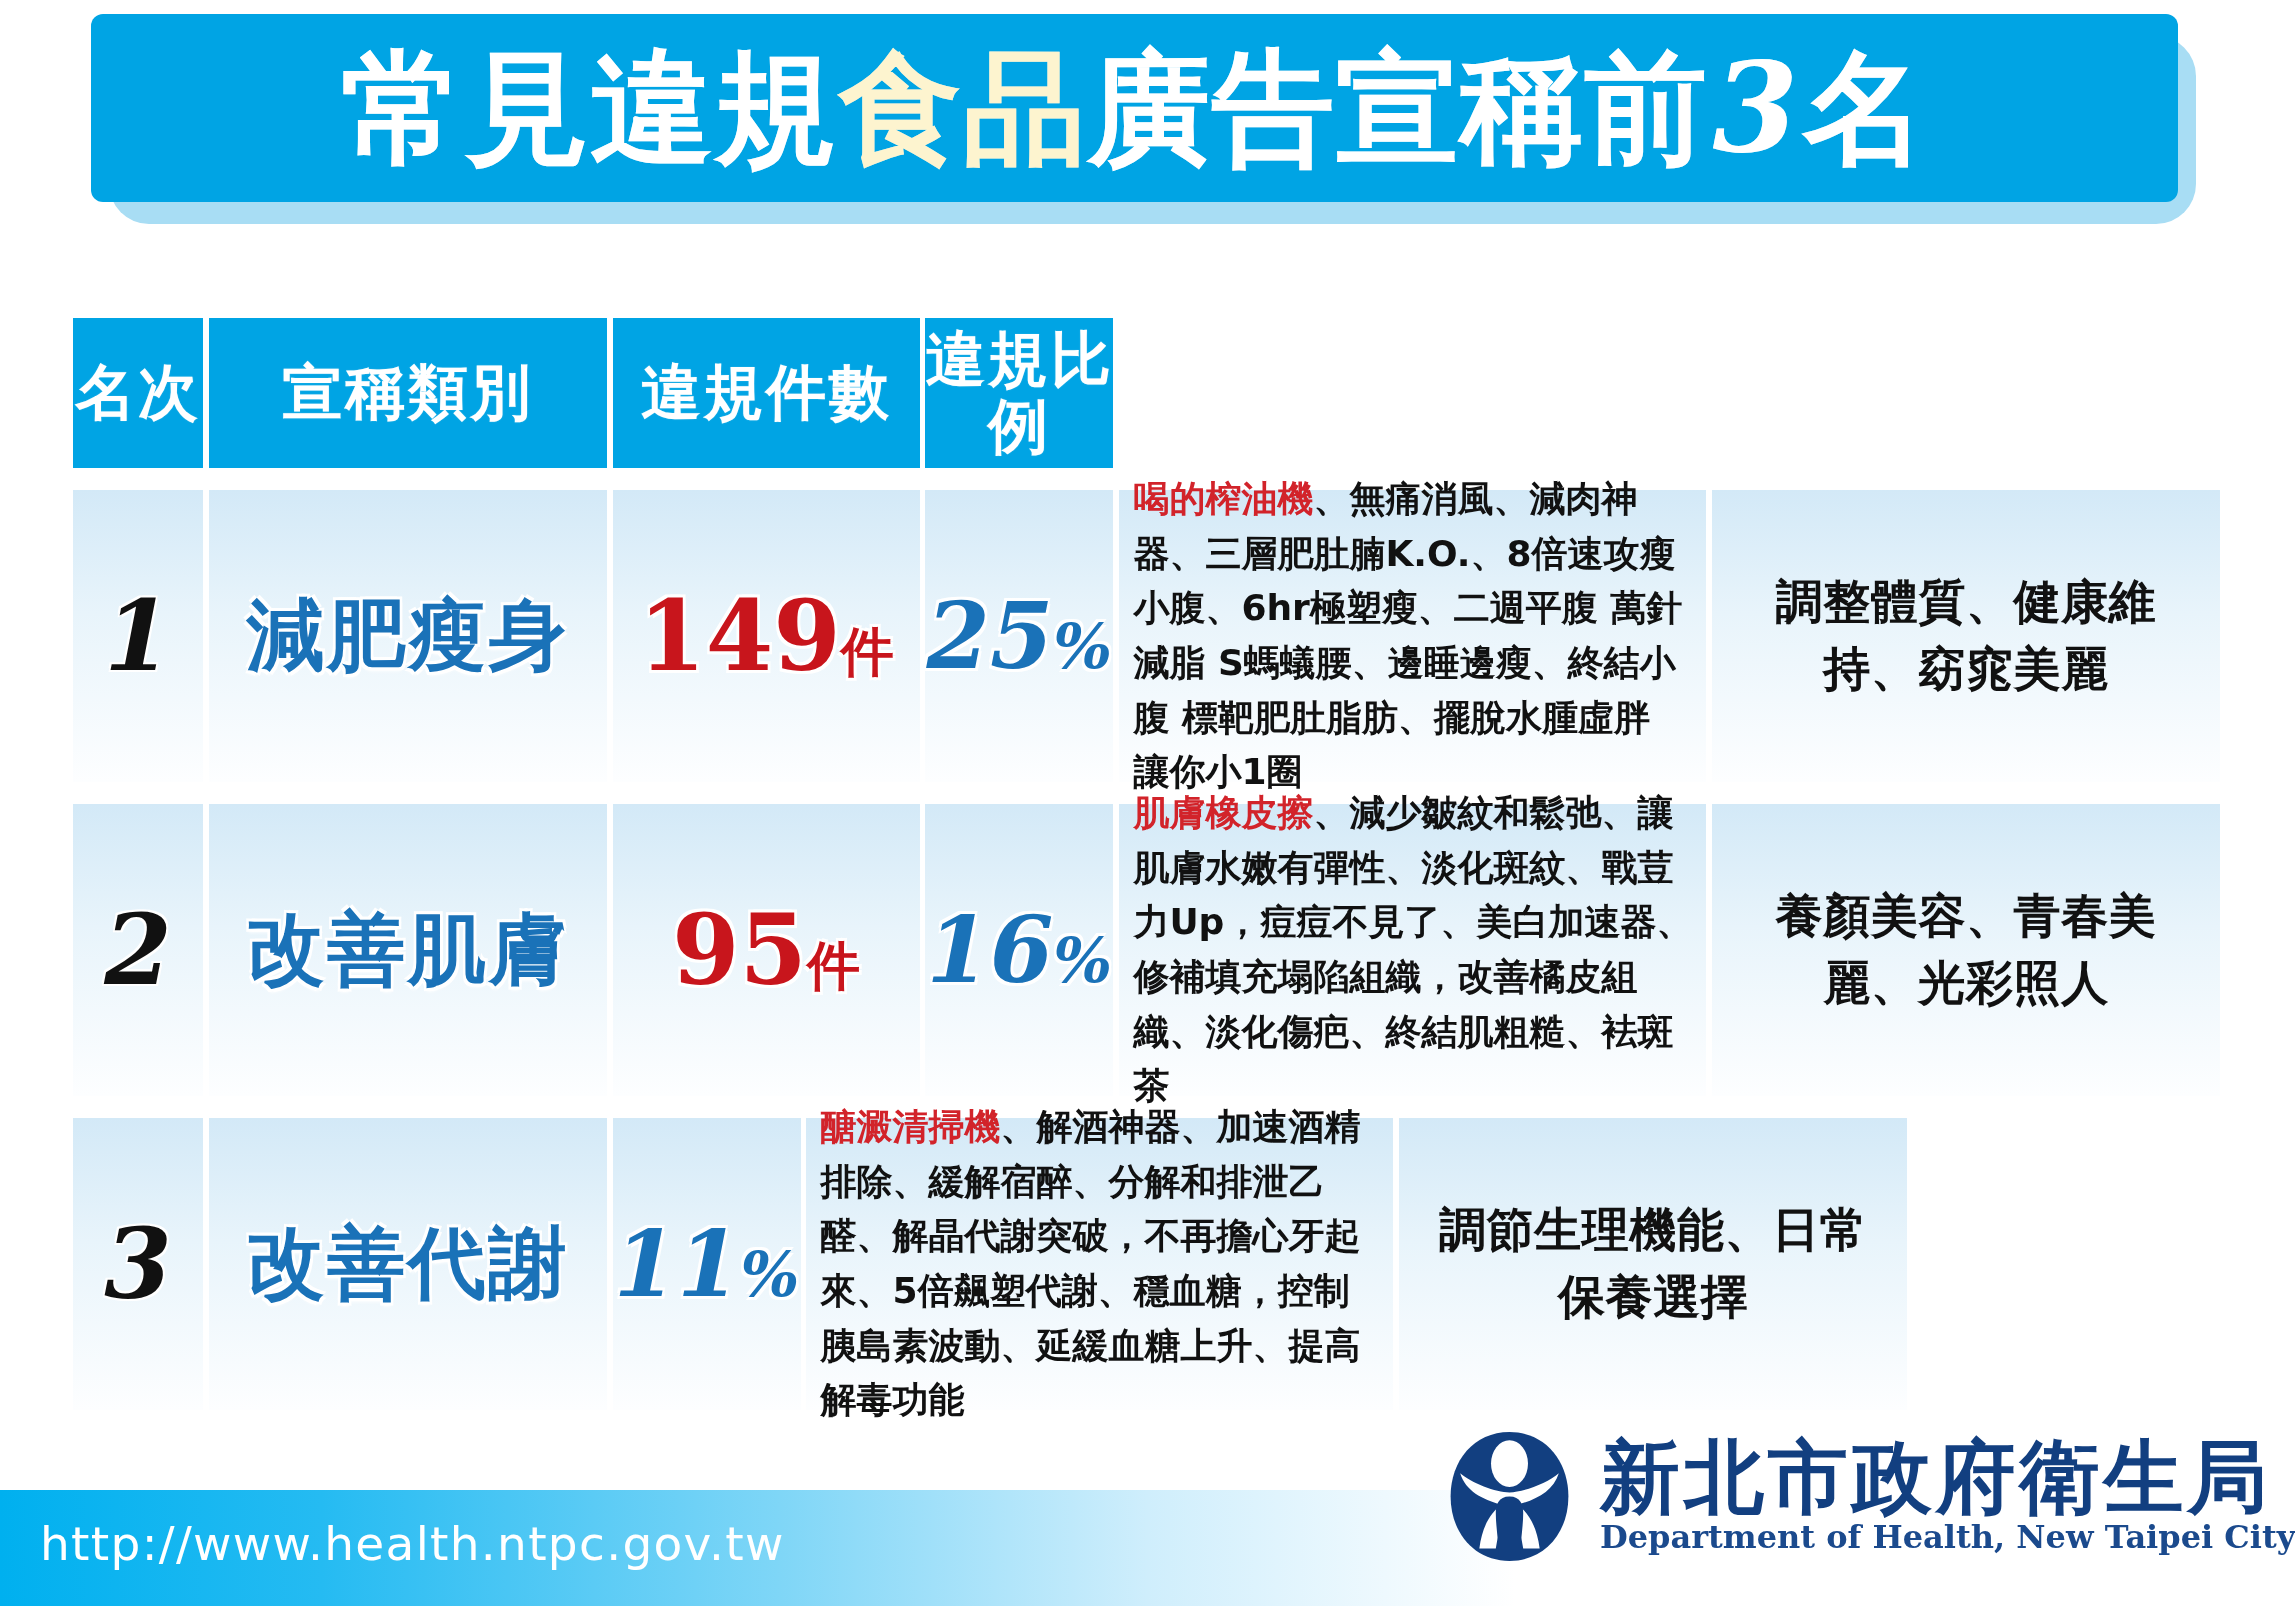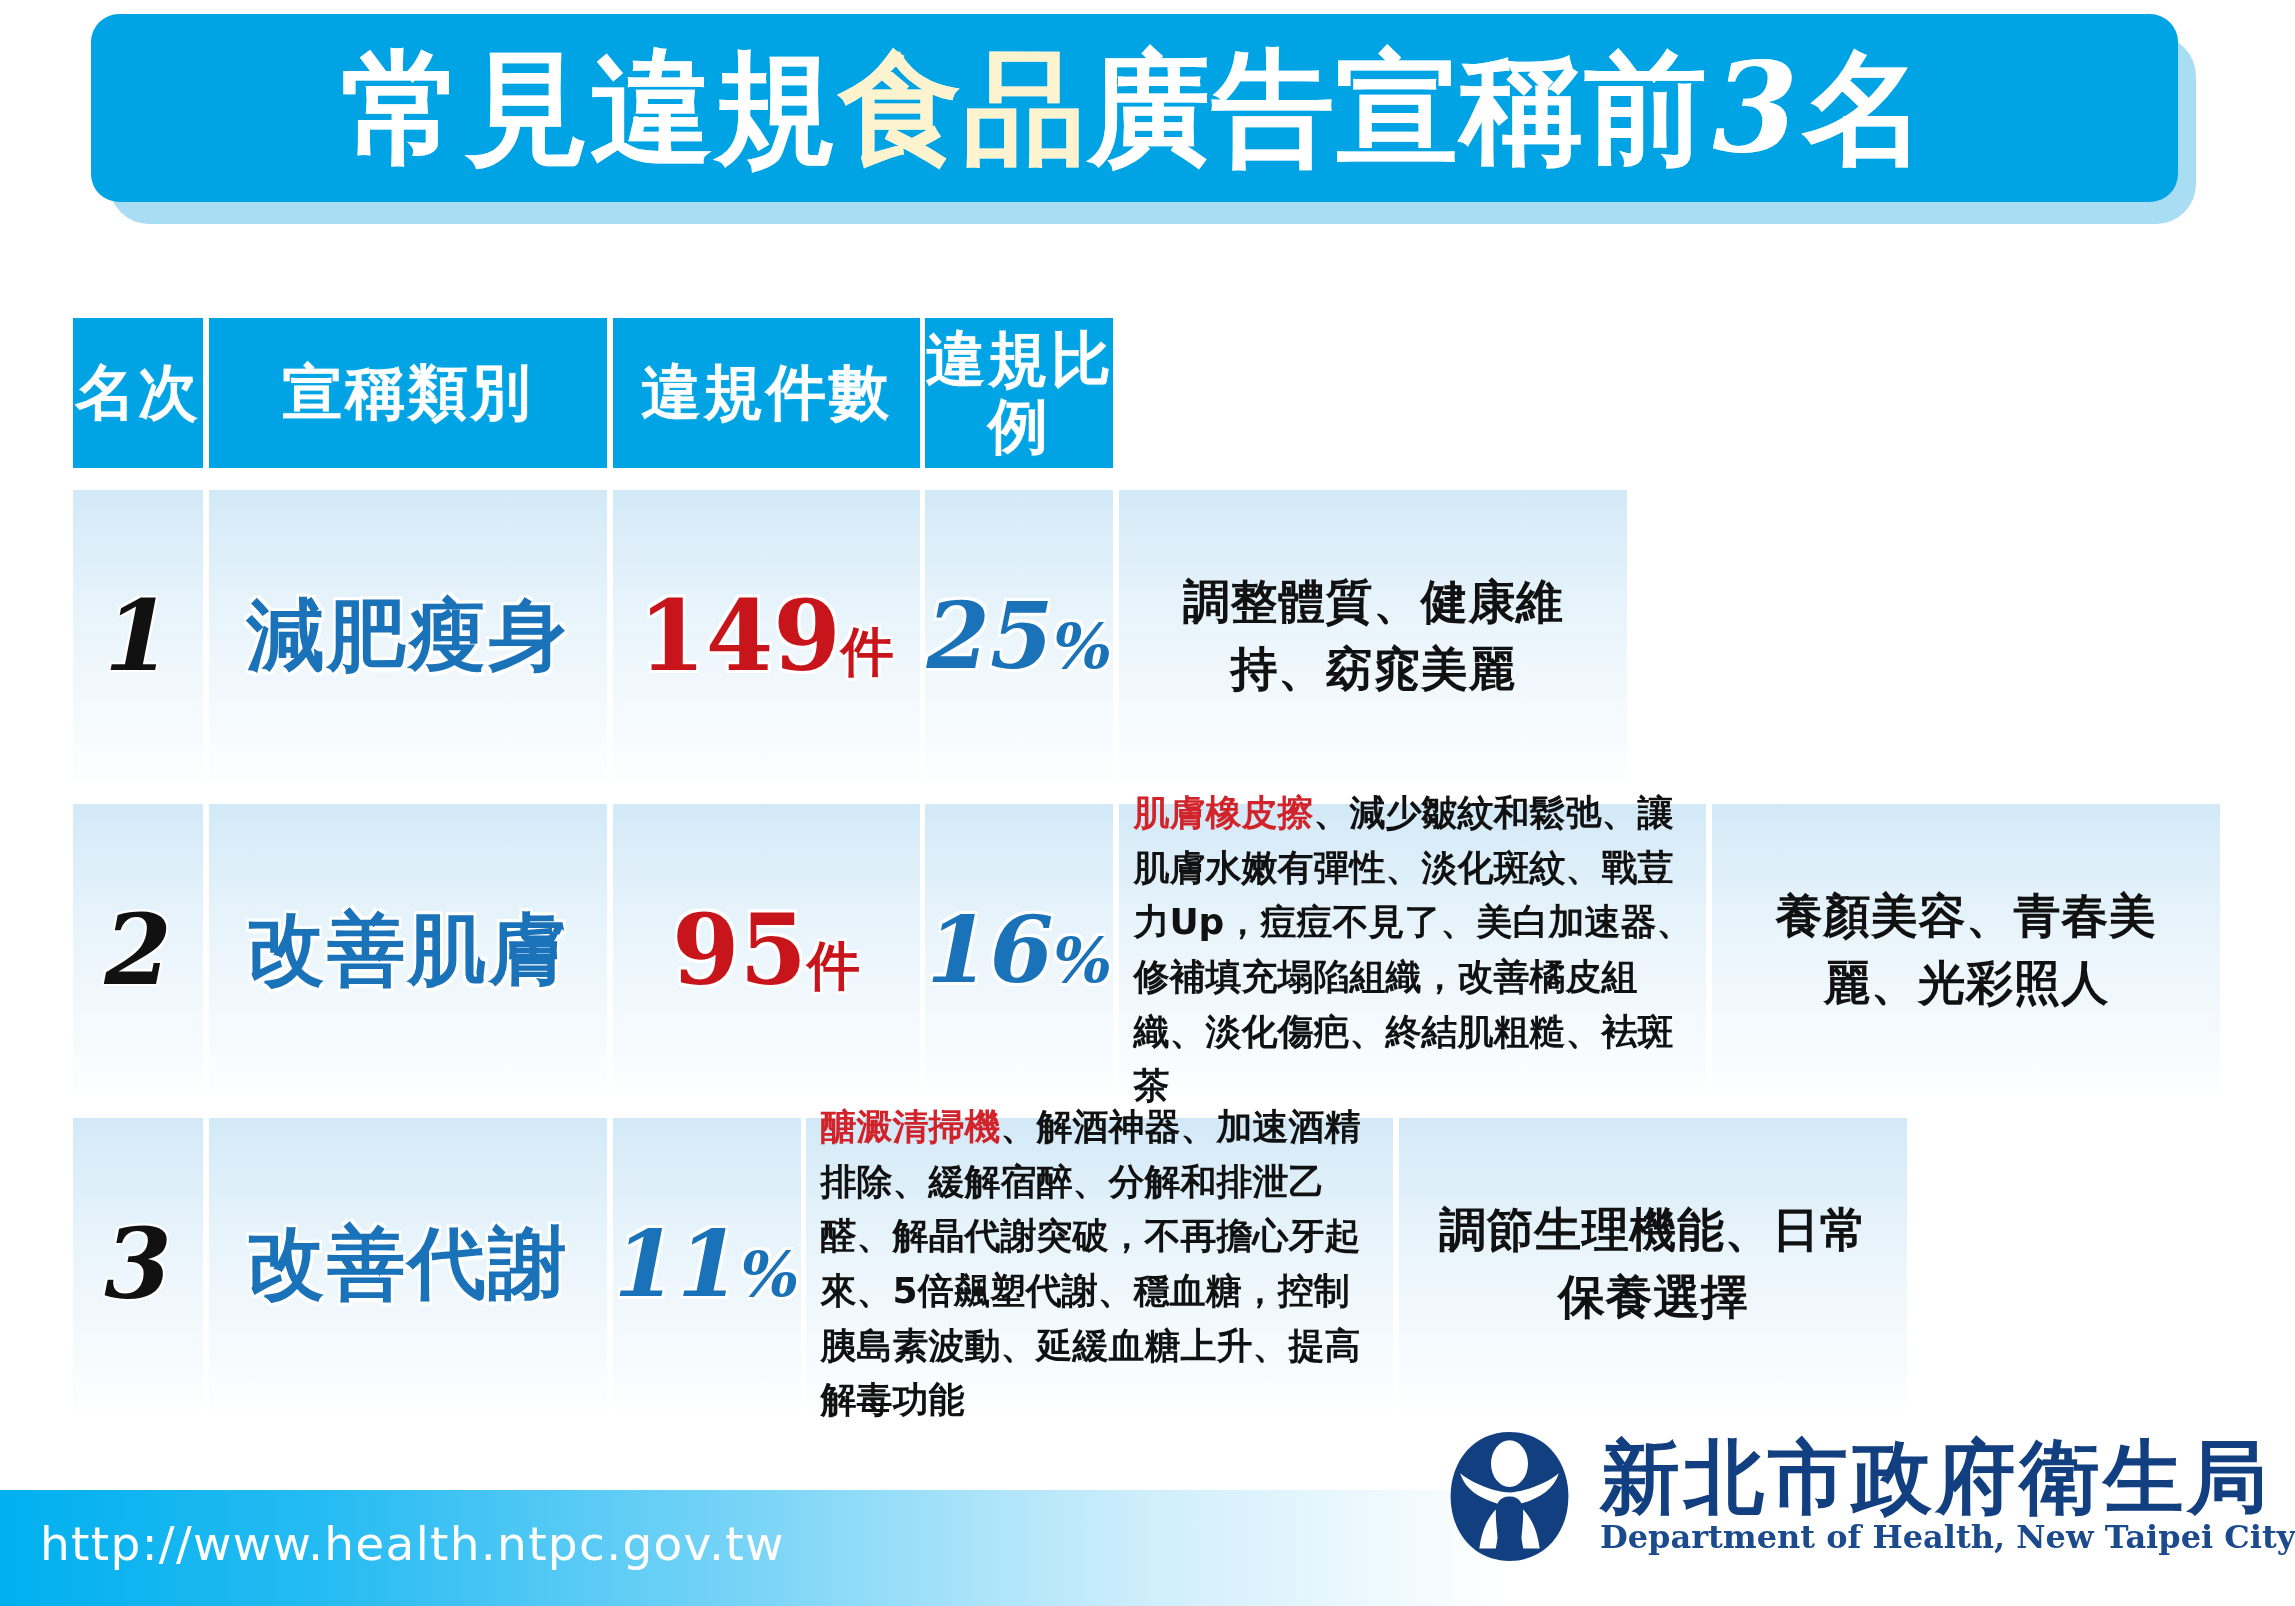--- a/index.html
+++ b/index.html
@@ -14,21 +14,21 @@
   
   #title-banner-wrap{
     position:absolute;left:91px;top:14.2px;width:2105px;height:214px;
   }
   #title-shadow{
     position:absolute;left:18px;top:22px;width:2087px;height:188px;
     background:#a8ddf4;border-radius:40px;
   }
   #title-banner{
     position:absolute;left:0;top:0;width:2087px;height:188px;
-    background:#00a4e4;border-radius:28px;
+    background:#00a4e4;border-radius:12px;
     display:flex;align-items:center;justify-content:center;
   }
   #title-text{
     font-family:"DejaVu Sans","Liberation Sans",sans-serif;
     font-weight:bold;
     font-size:123px;
     line-height:1;
     color:#ffffff;
     letter-spacing:1.3px;
     white-space:nowrap;
@@ -180,20 +180,23 @@
         <span class="rank-num">1</span>
       </div>
     <div class="cell c-cat">
         <span class="cat-txt">減肥瘦身</span>
       </div>
     <div class="cell c-cnt">
         <span class="cnt-txt"><span>149</span><span class="unit">件</span></span>
       </div>
     <div class="cell c-pct">
         <span class="pct-txt"><span>25</span><span class="sym">%</span></span>
+      </div>
+    <div class="cell c-content">
+        <div class="content-txt"><span class="red">喝的榨油機</span><span>、無痛消風、減肉神器、三層肥肚腩K.O.、8倍速攻瘦小腹、6hr極塑瘦、二週平腹 萬針減脂 S螞蟻腰、邊睡邊瘦、終結小腹 標靶肥肚脂肪、擺脫水腫虛胖 讓你小1圈</span></div>
       </div>
     <div class="cell c-ok">
         <div class="ok-txt">調整體質、健康維持、窈窕美麗</div>
       </div>
   </div>
 
   <div class="trow brow">
     <div class="cell c-rank">
         <span class="rank-num">2</span>
       </div>

